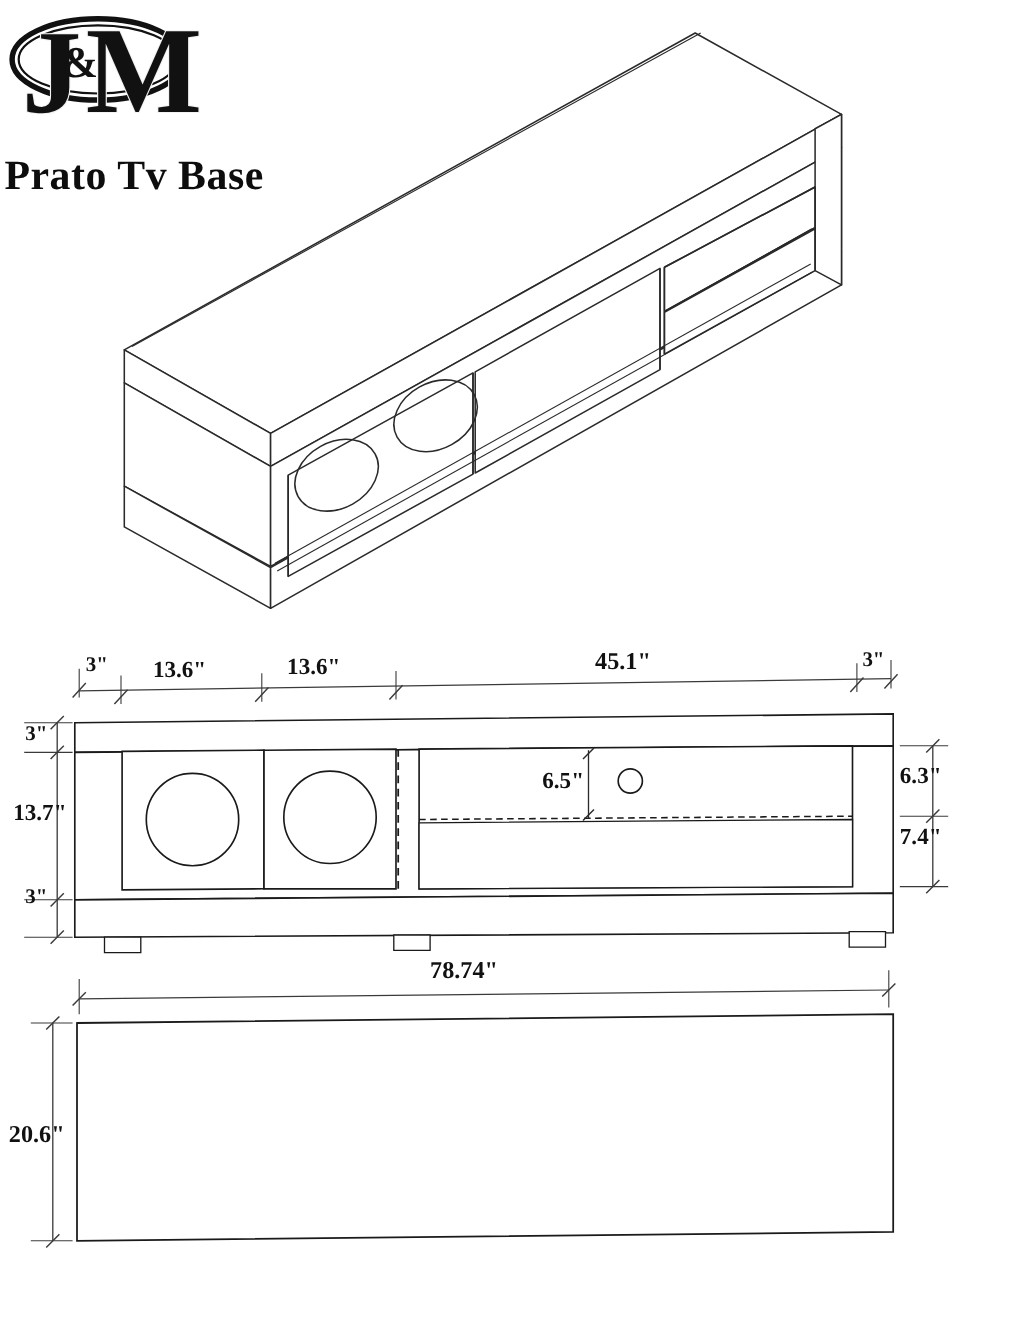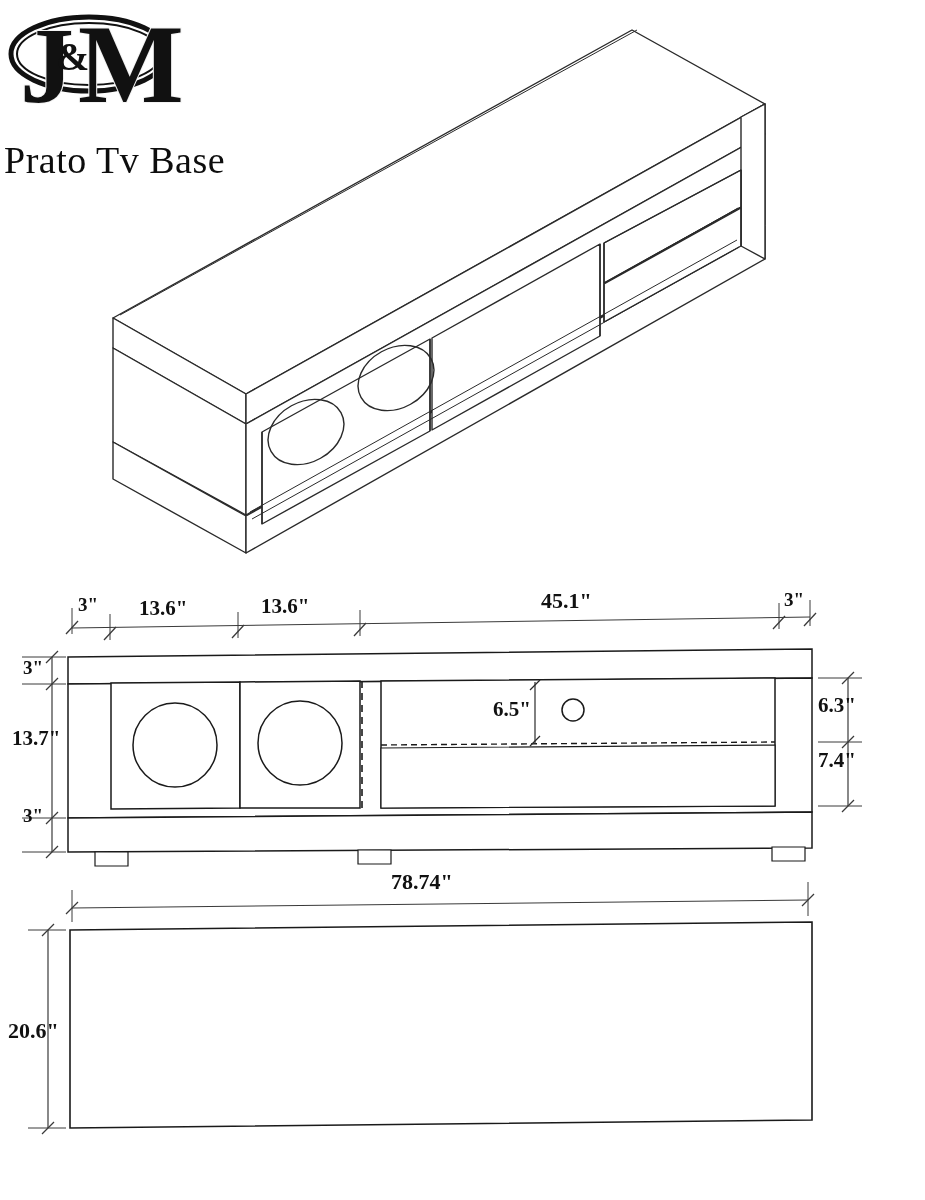--- a/index.html
+++ b/index.html
@@ -43,21 +43,21 @@
     top: 4px;
     width: 246px;
     height: 132px;
   }
   #brand-name {
     position: absolute;
     left: 4px;
     top: 137px;
     width: 340px;
     font-family: "Liberation Serif", serif;
-    font-weight: normal;
+    font-weight: bold;
     font-size: 38px;
     line-height: 42px;
     letter-spacing: 0.5px;
     color: #0d0d0d;
     white-space: nowrap;
   }
   
   .dim {
     position: absolute;
     font-family: "Liberation Serif", serif;

